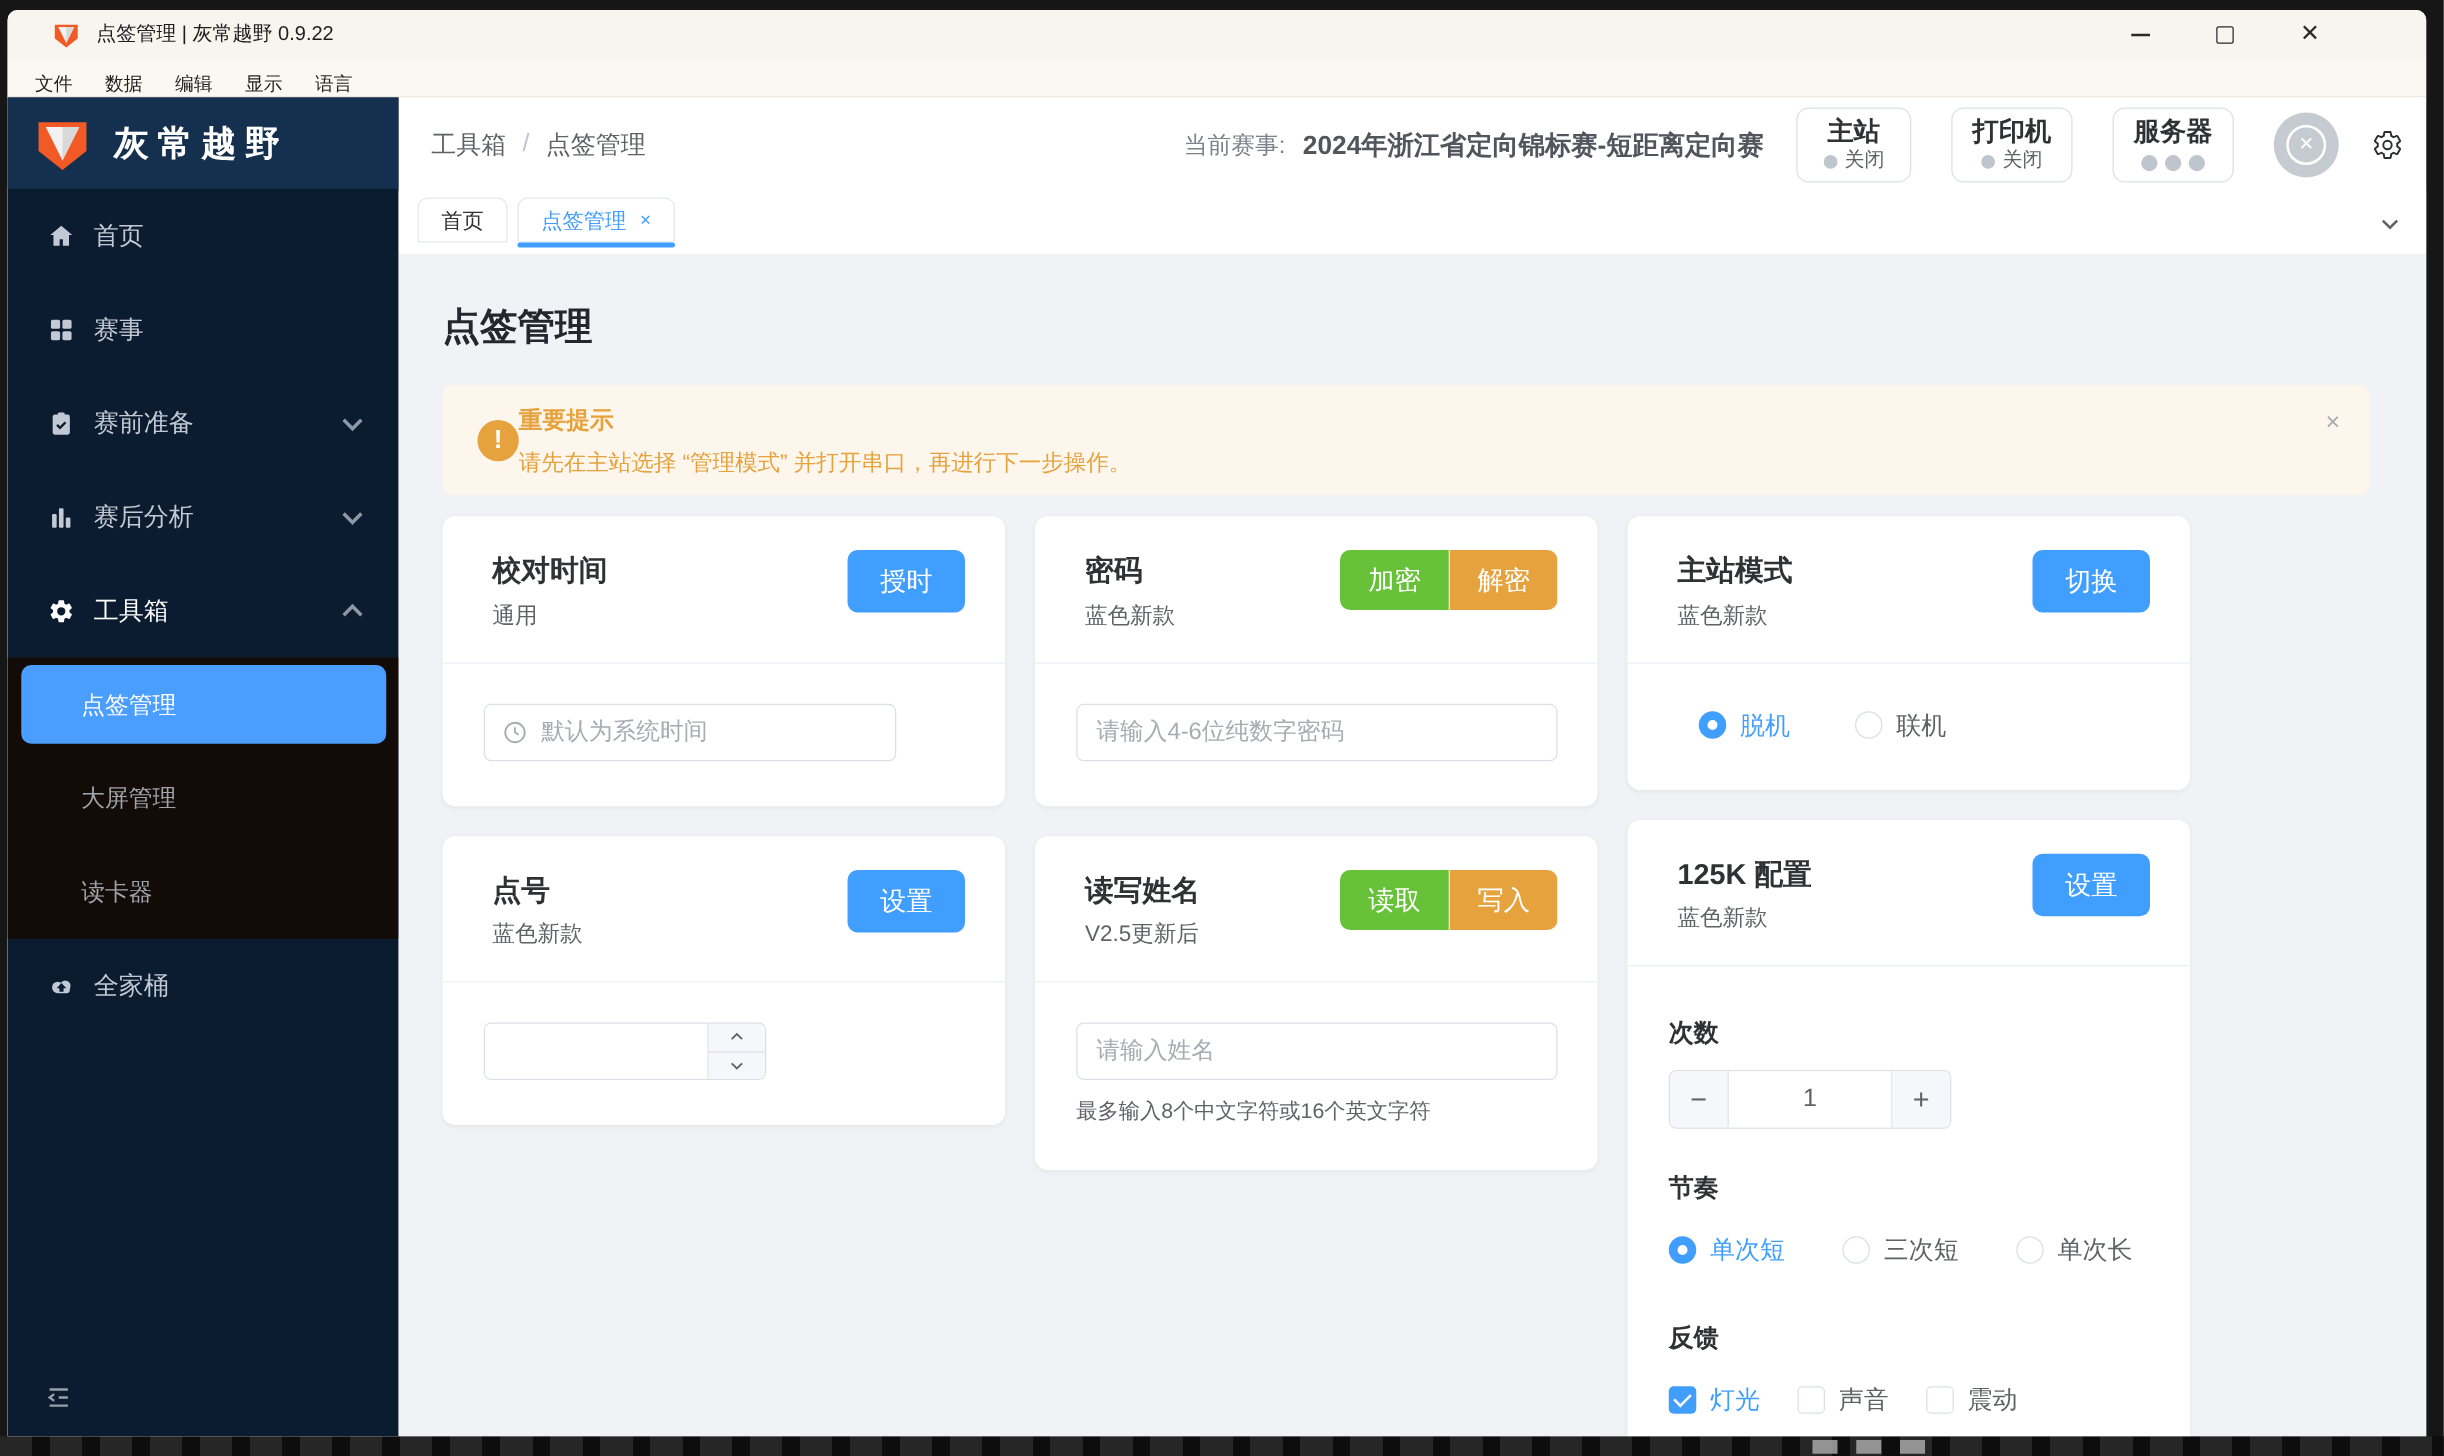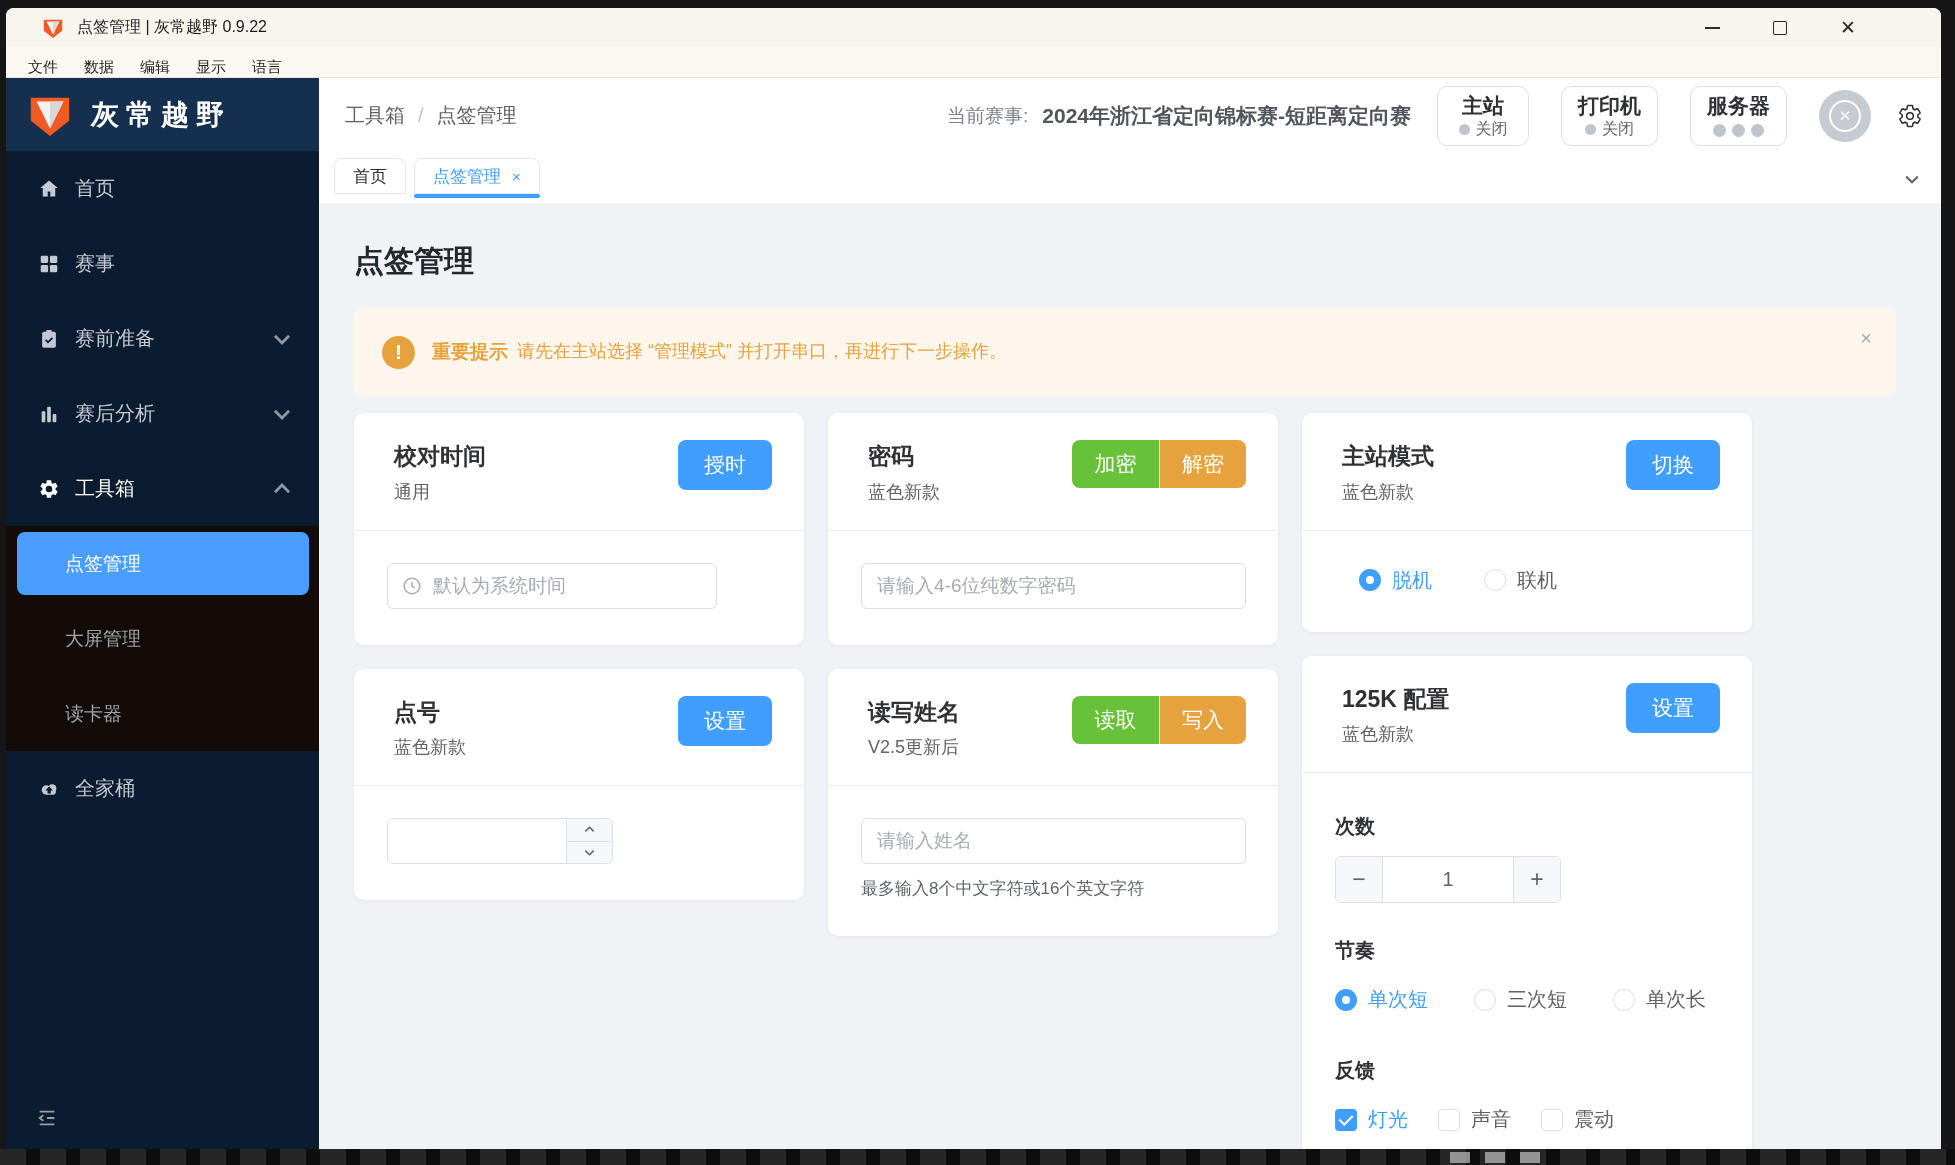--- a/index.html
+++ b/index.html
@@ -80,21 +80,21 @@
     background:#409eff;border-radius:2px;}
   .tab-close{margin-left:11px;font-size:15px;}
   .tab-dropdown{margin-left:auto;margin-bottom:15px;color:#5f6368;display:flex;}
 
   .content{flex:1;min-height:0;background:#f0f2f5;padding:38px 45px 0 35px;overflow:hidden;}
   .page-title{font-size:30px;font-weight:bold;color:#23272e;}
   .banner{margin-top:26px;height:88px;background:#fdf6ec;border-radius:8px;display:flex;
     align-items:center;padding:0 28px;position:relative;}
   .banner-icon{width:33px;height:33px;border-radius:50%;background:#e6a23c;color:#fff;display:flex;
     align-items:center;justify-content:center;font-size:21px;font-weight:bold;flex:0 0 auto;}
-  .banner-texts{margin-left:17px;display:flex;flex-direction:row;gap:9px;}
+  .banner-texts{margin-left:0;display:flex;flex-direction:column;gap:9px;}
   .banner-title{font-size:19px;color:#e6a23c;font-weight:600;}
   .banner-msg{font-size:18px;color:#e6a23c;}
   .banner-close{position:absolute;right:24px;top:20px;color:#a8abb2;font-size:20px;line-height:1;cursor:pointer;}
 
   .cards{display:flex;gap:24px;margin-top:17px;align-items:flex-start;}
   .col{width:450px;flex:0 0 auto;display:flex;flex-direction:column;gap:24px;border-radius:19px;}
   .card{background:#fff;border-radius:10px;box-shadow:0 1px 4px rgba(0,0,0,.05);}
   .card-head{display:flex;align-items:flex-start;padding:30px 32px 26px 40px;}
   .card-title{font-size:23px;font-weight:bold;color:#303133;line-height:1.2;}
   .card-sub{font-size:18px;color:#606266;margin-top:9px;}

